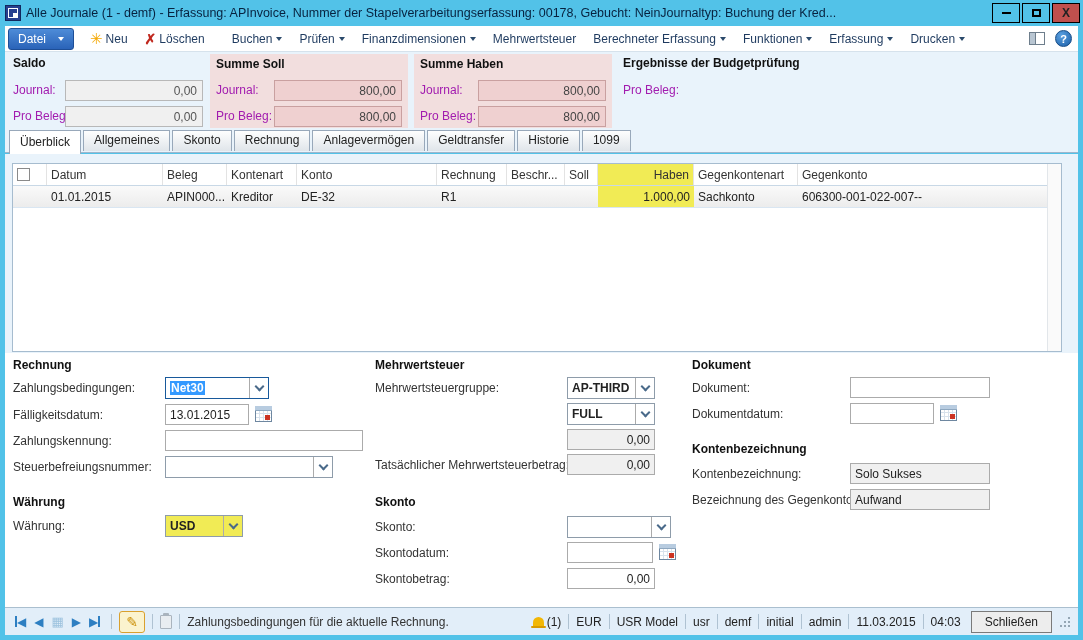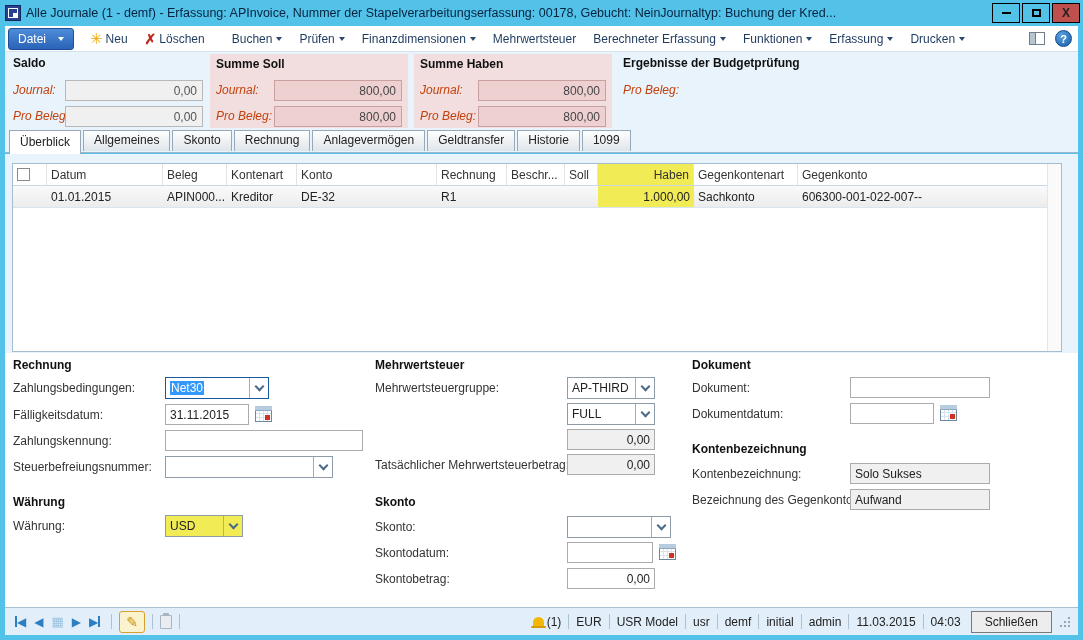--- a/index.html
+++ b/index.html
@@ -29,21 +29,21 @@
   .mbar-spacer { flex:1; }
   .layicon { width:16px; height:13px; border:1px solid #6E7E8C; background:#fff; position:relative; margin-right:10px; }
   .layicon::before { content:''; position:absolute; left:0; top:0; bottom:0; width:5px; background:#B9C6D2; border-right:1px solid #6E7E8C; }
   .helpicon { width:17px; height:17px; border-radius:50%; background:radial-gradient(circle at 35% 30%, #5AA0E0, #1C5FA8); border:1px solid #164C86; color:#fff; font-weight:bold; font-size:11px; display:flex; align-items:center; justify-content:center; }
 
   
   .infopanel { position:absolute; top:52px; left:5px; right:5px; height:78px; background:#E9F3FB; }
   .ghead-lbl { font-weight:bold; color:#111; }
   .sgroup { position:absolute; top:0; height:100%; }
   .pinkpanel { background:#F2DEDE; top:2px; height:74px; }
-  .srow-lbl { position:absolute; color:#c2410c;font-style:italic; }
+  .srow-lbl { position:absolute; color:#a21caf; }
   .sfld { position:absolute; height:21px; border:1px solid #B8B8B8; background:#F0F0F0; color:#555; display:flex; align-items:center; justify-content:flex-end; padding:0 5px; }
   .sfld.pinkf { background:#EFD0D0; border-color:#C9A0A0; color:#444; }
 
   
   .tabstrip { position:absolute; top:130px; left:5px; right:5px; height:23px; background:#E9F3FB; display:flex; align-items:flex-start; padding-left:4px; border-bottom:1px solid #9FB6CC; }
   .tab { height:21px; line-height:19px; padding:0 10px; background:linear-gradient(#FEFEFE,#E0E5EA); border:1px solid #98A8BA; border-bottom:none; margin-right:2px; white-space:nowrap; cursor:default; }
   .tab.active { background:#fff; height:24px; line-height:22px; margin-bottom:-1px; z-index:2; }
 
   
   .contentband { position:absolute; top:154px; left:5px; right:5px; height:199px; background:#E9F3FB; }
@@ -58,21 +58,21 @@
   .cb { width:13px; height:13px; border:1px solid #8A8A8A; background:#fff; }
 
   
   .formarea { position:absolute; top:353px; left:5px; right:5px; bottom:33px; background:#fff; }
   .fghd { position:absolute; font-weight:bold; color:#111; white-space:nowrap; }
   .flbl { position:absolute; height:22px; line-height:22px; color:#333; white-space:nowrap; }
   .fld { position:absolute; height:21px; border:1px solid #ABABAB; background:#fff; display:flex; align-items:center; padding:0 4px; overflow:hidden; }
   .fld.ro { background:#F0F0F0; }
   .fld.num { justify-content:flex-end; }
   .combo { position:absolute; height:22px; border:1px solid #8E9CAA; background:#fff; display:flex; }
-  .combo .cval { flex:1; display:flex; align-items:center; padding:0 4px; overflow:hidden; white-space:nowrap; }
+  .combo .cval { flex:1; display:flex; align-items:center; padding:0 4px; overflow:hidden; white-space:nowrap;font-weight:bold; }
   .combo .carrow { width:19px; border-left:1px solid #ABABAB; display:flex; align-items:center; justify-content:center; background:#fff; }
   .combo.focus { border-color:#18599B; }
   .combo.focus .cval span { background:#3399FF; color:#fff; padding:0 1px; }
   .combo.ylw, .combo.ylw .carrow { background:#F1EB55; }
   .chev { width:7px; height:7px; border-right:2px solid #4A6A8A; border-bottom:2px solid #4A6A8A; transform:rotate(45deg); margin-top:-4px; }
   .cal { position:absolute; width:17px; height:16px; border:1px solid #6E87A0; background:#fff;
          background-image:repeating-linear-gradient(90deg,transparent 0 3px,#D8E2EC 3px 4px),repeating-linear-gradient(0deg,transparent 0 3px,#D8E2EC 3px 4px); cursor:pointer; }
   .cal::before { content:''; position:absolute; left:-1px; right:-1px; top:-1px; height:4px; background:#B8CCE0; border-bottom:1px solid #8FA8C0; }
   .cal::after { content:''; position:absolute; right:1px; bottom:1px; width:5px; height:5px; background:#CC3322; }
 
@@ -242,21 +242,21 @@
     <div class="flbl" style="left:8px;top:24px;">Zahlungsbedingungen:</div>
     <div class="combo focus" style="left:160px;top:24px;width:104px;">
       <span class="cval">
           <span>Net30</span>
         </span>
       <span class="carrow">
           <i class="chev"></i>
         </span>
     </div>
     <div class="flbl" style="left:8px;top:51px;">Fälligkeitsdatum:</div>
-    <div class="fld" style="left:160px;top:51px;width:84px;">31.11.2015</div>
+    <div class="fld" style="left:160px;top:51px;width:84px;">13.01.2015</div>
     <span class="cal" style="left:250px;top:53px;"></span>
     <div class="flbl" style="left:8px;top:77px;">Zahlungskennung:</div>
     <div class="fld" style="left:160px;top:77px;width:198px;"></div>
     <div class="flbl" style="left:8px;top:103px;">Steuerbefreiungsnummer:</div>
     <div class="combo" style="left:160px;top:103px;width:168px;">
       <span class="cval">
           <span></span>
         </span>
       <span class="carrow">
           <i class="chev"></i>
@@ -329,20 +329,21 @@
     <span class="tblico">▦</span>
     <span class="nav">▶</span>
     <span class="nav">▶<span class="vbar"></span></span>
     <span class="ssep"></span>
     <span class="pencilbtn">
         <span>✎</span>
       </span>
     <span class="ssep"></span>
     <span class="clip"></span>
     <span class="ssep"></span>
+    <span class="smsg">Zahlungsbedingungen für die aktuelle Rechnung.</span>
     <span class="sright">
       <span class="bell"></span>
       <span class="sitem">(1)</span>
       <span class="ssep"></span>
       <span class="sitem">EUR</span>
       <span class="ssep"></span>
       <span class="sitem">USR Model</span>
       <span class="ssep"></span>
       <span class="sitem">usr</span>
       <span class="ssep"></span>

